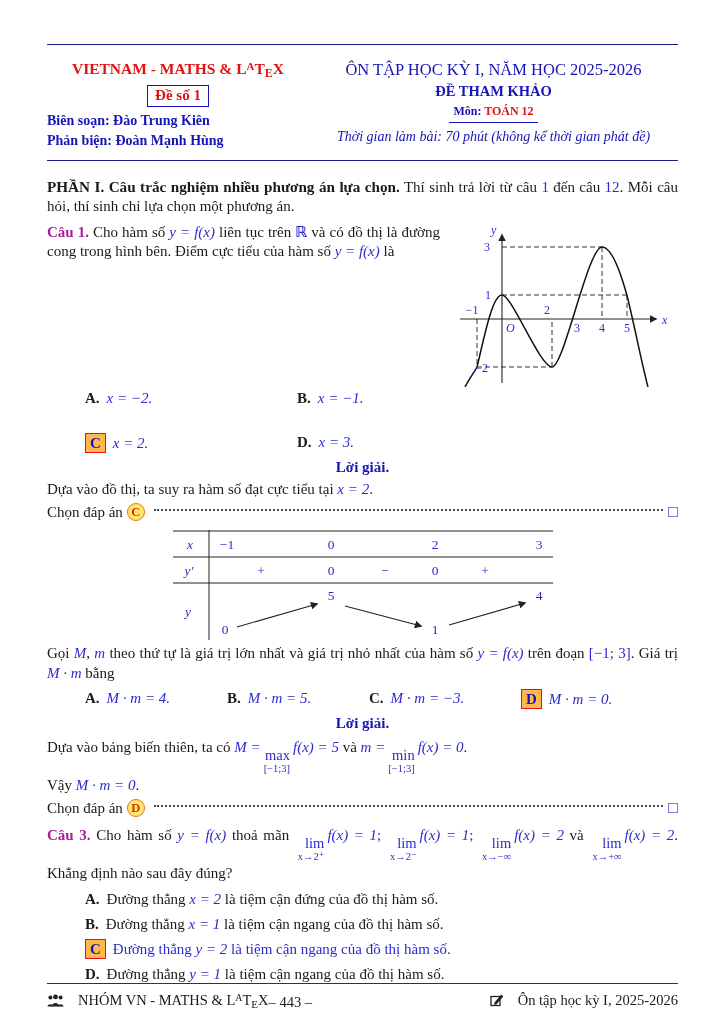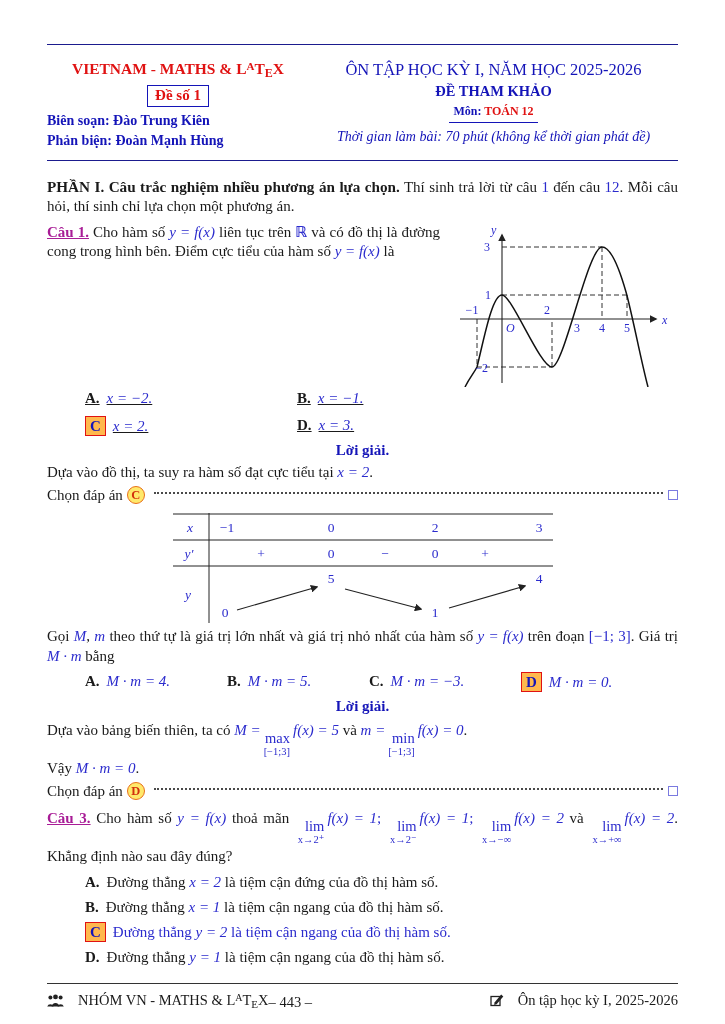--- a/index.html
+++ b/index.html
@@ -39,27 +39,27 @@
   .info .lbl{font-style:italic;white-space:nowrap;}
   .leader-thin{flex:1;border-bottom:1.6px dotted #8a8a8a;margin:0 10px 3px 4px;}
   .made{border:1.5px solid #222;color:var(--navy);font-weight:bold;
         font-size:15.5px;padding:1px 8px 2px 8px;white-space:nowrap;}
   
   .part{margin:16px 0 6px 0;text-align:justify;}
   .part b{font-size:15.2px;}
   .bluenum{color:var(--mblue);}
   
   .q{margin:6px 0 0 0;}
-  .qlabel{color:var(--magenta);font-weight:bold;text-decoration:underline;}
+  .qlabel{color:var(--magenta);font-weight:bold;}
   .qtext{text-align:justify;margin:2px 0;}
   .m{color:var(--mblue);font-style:italic;}
   .mr{color:var(--mblue);font-style:normal;}
   .graph-svg{float:right;margin:-2px 0 2px 10px;}
   .opts2{margin:16px 0 0 38px;display:grid;grid-template-columns:212px 160px;
-         row-gap:8px;width:376px;text-decoration:underline;}
+         row-gap:25px;width:376px;}
   .opts4{margin:6px 0 0 38px;display:grid;grid-template-columns:142px 142px 152px auto;}
   .optletter{font-weight:bold;margin-right:7px;}
   .optline{margin:5px 0 5px 38px;}
   .correct-box{display:inline-block;border:1.5px solid var(--red);background:#ffb84d;
         color:var(--navy);font-weight:bold;padding:0 4px;margin-right:7px;line-height:1.2;}
   .loigiai{clear:both;text-align:center;color:var(--navy);font-weight:bold;margin:4px 0 3px 0;}
   .solline{margin:2px 0;}
   .chon{display:flex;align-items:center;margin:3px 0 4px 0;}
   .chon .txt{white-space:nowrap;}
   .circle-letter{display:inline-flex;width:18px;height:18px;border-radius:50%;

